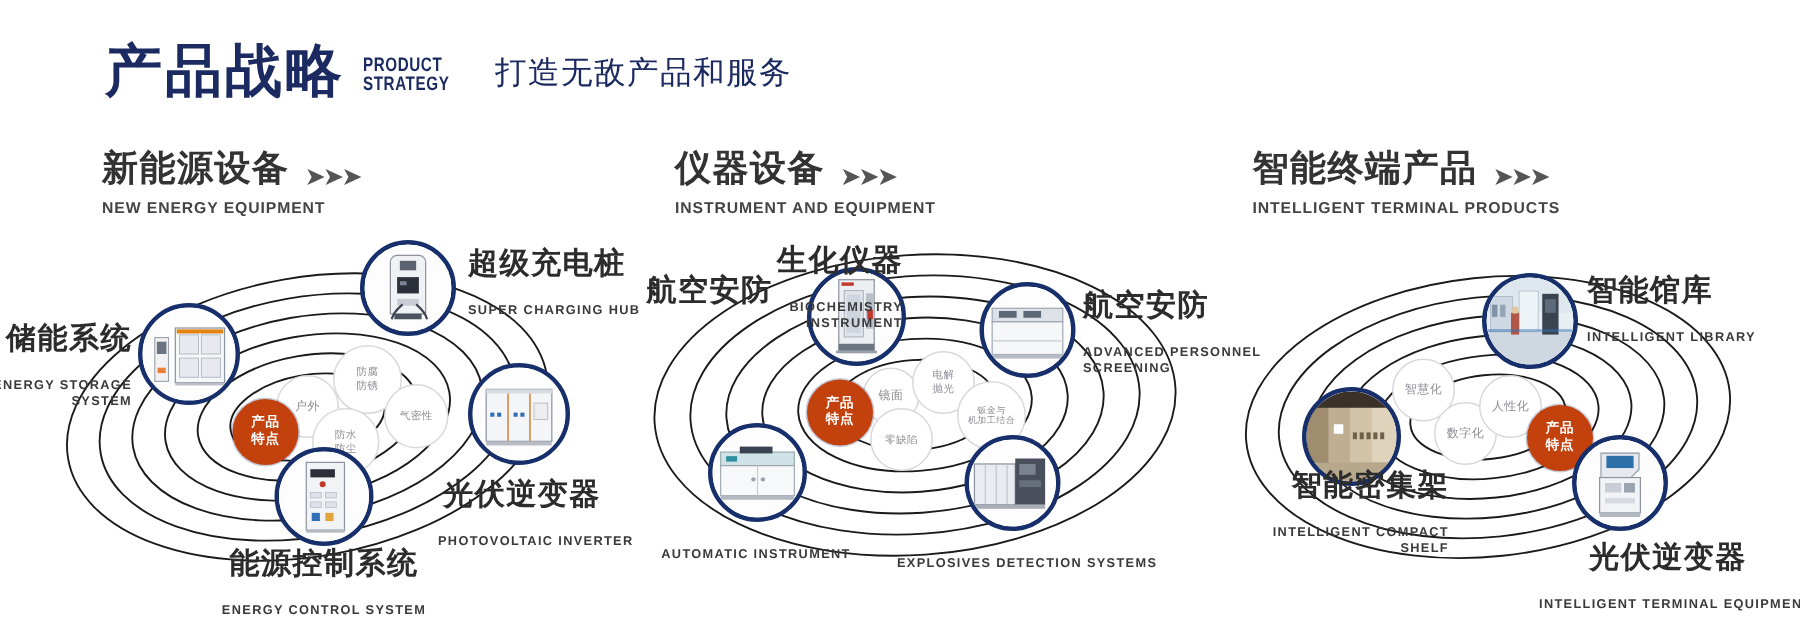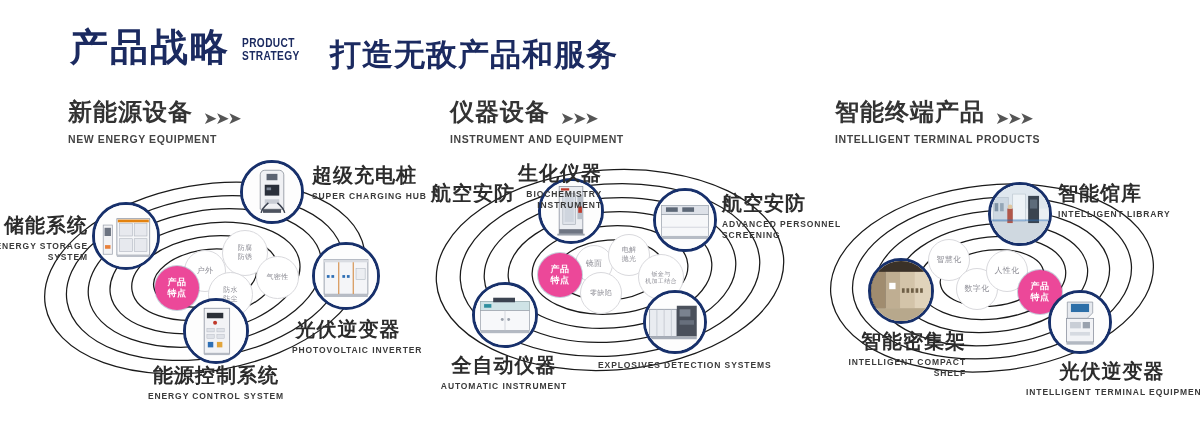--- a/index.html
+++ b/index.html
@@ -21,21 +21,21 @@
   }
   .title-en {
     margin-left:12px; margin-bottom:3px;
     font-size:13px; font-weight:bold; color:#1b2a60;
     line-height:1.05; letter-spacing:0.5px;
     font-family:"Liberation Sans",sans-serif;
     transform:scaleX(0.78); transform-origin:left bottom;
   }
   .title-slogan {
     position:absolute; left:330px; top:34px;
-    font-size:31px; font-weight:bold; color:#1b2a60; letter-spacing:1px;
+    font-size:21px; font-weight:normal; color:#1b2a60; letter-spacing:1px;
     font-family:"DejaVu Sans","Liberation Sans",sans-serif;
   }
 
   
   .sec-head { position:absolute; }
   .sec-cn {
     font-size:24px; font-weight:bold; color:#333333; letter-spacing:1px;
     font-family:"DejaVu Sans","Liberation Sans",sans-serif;
     display:flex; align-items:flex-end;
   }
@@ -62,35 +62,35 @@
     position:absolute; border-radius:50%;
     border:1px solid #d9d9dd; background:#ffffff;
     display:flex; align-items:center; justify-content:center; text-align:center;
     color:#8e8e96; font-size:8px; line-height:1.25; letter-spacing:0.3px;
     font-family:"DejaVu Sans","Liberation Sans",sans-serif;
   }
   .feat.small { font-size:7px; }
   
   .core {
     position:absolute; border-radius:50%;
-    background:#ec4899; color:#ffffff;
+    background:#c2410c; color:#ffffff;
     display:flex; align-items:center; justify-content:center; text-align:center;
     font-size:9px; font-weight:bold; line-height:1.2; letter-spacing:0.5px;
     font-family:"DejaVu Sans","Liberation Sans",sans-serif;
     box-shadow:0 0 0 1px rgba(27,47,104,.25);
   }
 
   
   .cap { position:absolute; }
   .cap .cn {
     font-size:20px; font-weight:bold; color:#2c2c2c; letter-spacing:1px; white-space:nowrap;
     font-family:"DejaVu Sans","Liberation Sans",sans-serif;
   }
   .cap .en {
-    margin-top:2px; font-size:8.5px; font-weight:bold; color:#3a3a3a;
+    margin-top:12px; font-size:8.5px; font-weight:bold; color:#3a3a3a;
     letter-spacing:0.9px; line-height:1.25; white-space:nowrap;
     font-family:"Liberation Sans",sans-serif;
   }
   .cap.r { text-align:right; }
   .cap.c { text-align:center; }
   .cap.l { text-align:left; }
 </style>
 </head>
 <body>
 
@@ -347,21 +347,20 @@
         <rect x="20" y="14" width="24" height="5" fill="#3b4350"></rect>
         <rect x="6" y="28" width="54" height="22" fill="#f7f8fa" stroke="#9aa1ac" stroke-width="0.8"></rect>
         <line x1="33" y1="28" x2="33" y2="50" stroke="#c5cad2" stroke-width="0.8"></line>
         <rect x="10" y="21" width="8" height="4" fill="#2f8f9e"></rect>
         <circle cx="30" cy="38" r="1.6" fill="#9aa1ac"></circle>
         <circle cx="37" cy="38" r="1.6" fill="#9aa1ac"></circle>
         <rect x="6" y="50" width="54" height="3" fill="#b3b9c2"></rect>
       </svg>
     </div>
     <div class="cap c" style="left:28px; top:202px; width:152px;">
-      <div class="cn">全自动仪器</div>
       <div class="en">AUTOMATIC INSTRUMENT</div>
     </div>
   </div>
 
   <div class="cluster" style="left:800px; top:150px; width:400px; height:250px;">
 
     <svg class="orbits" width="400" height="250" viewBox="0 0 400 250">
       <g fill="none" stroke="#1a1a1a" stroke-width="1.25" transform="rotate(-6 192 128)">
         <ellipse cx="192" cy="128" rx="52" ry="28"></ellipse>
         <ellipse cx="192" cy="128" rx="74" ry="41"></ellipse>
@@ -440,20 +439,20 @@
         <g fill="#6f6047">
           <rect x="34" y="30" width="3" height="5"></rect>
             <rect x="39" y="30" width="3" height="5"></rect>
           <rect x="44" y="30" width="3" height="5"></rect>
             <rect x="49" y="30" width="3" height="5"></rect>
           <rect x="54" y="30" width="3" height="5"></rect>
         </g>
         <rect x="0" y="52" width="66" height="14" fill="#b7a88c"></rect>
       </svg>
     </div>
-    <div class="cap r" style="left:14px; top:178px; width:152px;">
+    <div class="cap r" style="left:14px; top:160px; width:152px;">
       <div class="cn">智能密集架</div>
       <div class="en" style="white-space:pre;">INTELLIGENT COMPACT
 SHELF</div>
     </div>
   </div>
 
 </div>
 
 </body></html>

